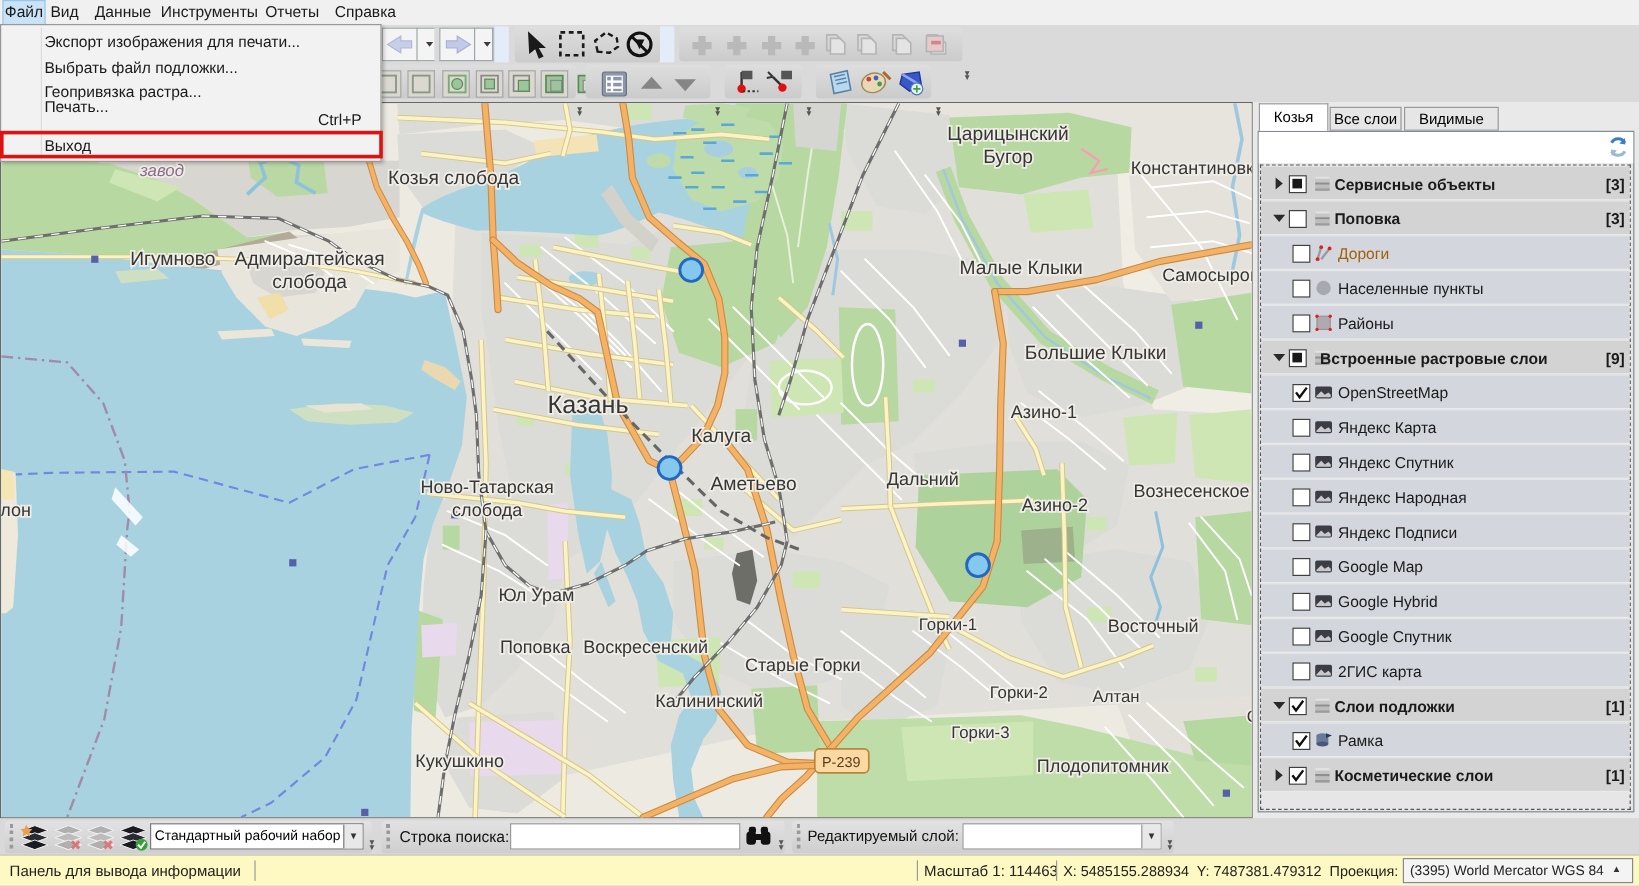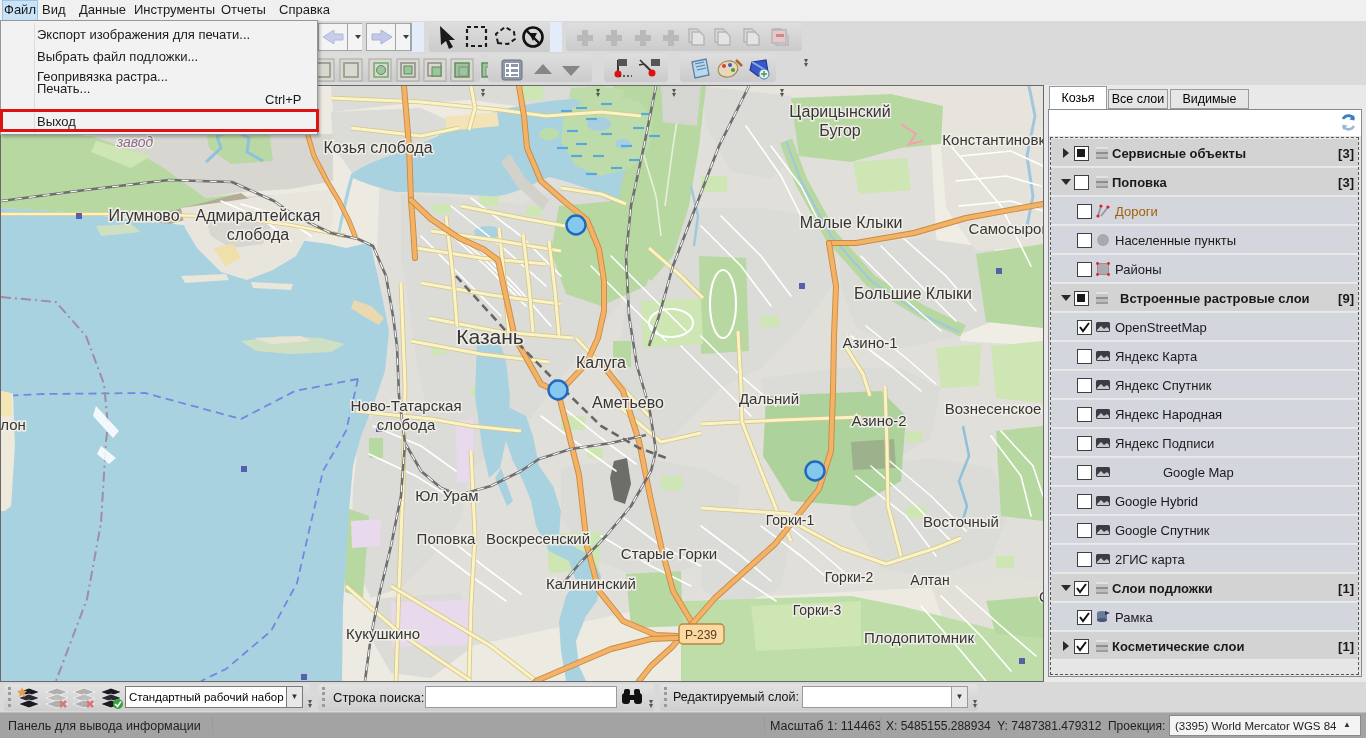--- a/index.html
+++ b/index.html
@@ -6,21 +6,21 @@
   html,body { width:1366px; height:738px; overflow:hidden; font-family:"Liberation Sans", sans-serif; }
   body { position:relative; background:#d9d9d9; }
   .abs { position:absolute; }
   #menubar { left:0; top:0; width:1366px; height:21px; background:#f0f0f0; font-size:13px; color:#1a1a1a; }
   #menubar .mi { position:absolute; top:0; height:21px; line-height:20px; padding:0 1px; }
   #menubar .mi.sel { background:#cbe3f7; border:1px solid #98c6e8; line-height:18px; }
   #toolbars { left:0; top:21px; width:1366px; height:64px; background:#dadada; }
   #map { left:0; top:85px; width:1044px; height:597px; border:1px solid #686868; background:#edeae2; }
   #rpanel { left:1044px; top:85px; width:322px; height:597px; background:#e9e9e9; }
   #btoolbar { left:0; top:682px; width:1366px; height:30px; background:#d9d9d9; }
-  #statusbar { left:0; top:712px; width:1366px; height:26px; background:#a3a3a3; border-top:1px solid #bcbcbc; font-size:13px; color:#222; }
+  #statusbar { left:0; top:712px; width:1366px; height:26px; background:#fef9c3; border-top:1px solid #bcbcbc; font-size:13px; color:#222; }
   #dropmenu { left:0px; top:20px; width:318px; height:115px; background:#f2f2f2; border:1px solid #979797; box-shadow:2px 2px 3px rgba(0,0,0,0.25); font-size:13px; color:#1a1a1a; }
   #dropmenu .item { position:absolute; left:36px; }
 </style>
 </head>
 <body>
   <div id="map" class="abs">
     <svg id="mapsvg" width="1042" height="595" viewBox="0 0 1042 595">
 <rect x="0" y="0" width="1042" height="595" fill="#edeae2"></rect>
 <path d="M380,60 L660,20 L860,40 L1042,60 L1042,495 L680,515 L470,560 L390,500 L370,330 Z" fill="#e0dfd9"></path>
 <path d="M700,0 L1042,0 L1042,60 L860,40 L700,20 Z" fill="#e6e4dc"></path>
@@ -524,21 +524,21 @@
     </svg>
 <div style="position:absolute;left:30px;top:206px;width:15px;height:15px;background:#fff;border:1.5px solid #3f3f3f;"></div>
 <div style="position:absolute;left:33px;top:209px;width:8px;height:8px;background:#1a1a1a;"></div>
 <svg style="position:absolute;left:50px;top:205px;" width="16" height="16" viewBox="0 0 16 16">
       <path d="M2,2 h12 v5 h-12 Z" fill="#c6c6c6"></path>
       <path d="M2,2 h12 v2 h-12 Z" fill="#e2e2e2"></path>
       <path d="M2,7 h12 v2 h-12 Z" fill="#8e8e8e"></path>
       <path d="M2,9 h12 v5 h-12 Z" fill="#bdbdbd"></path>
       <path d="M2,12 h12 v2 h-12 Z" fill="#9c9c9c"></path>
     </svg>
-<div style="position:absolute;left:76px;top:206px;font-size:13px;font-weight:bold;color:#1a1a1a;">Встроенные растровые слои</div>
+<div style="position:absolute;left:56px;top:206px;font-size:13px;font-weight:bold;color:#1a1a1a;">Встроенные растровые слои</div>
 <div style="position:absolute;right:12px;top:206px;font-size:13px;font-weight:bold;color:#1a1a1a;">[9]</div>
 <div style="position:absolute;left:7px;top:228px;width:307px;height:28px;background:#d4d6de;border-bottom:1px solid #e9eaea;"></div>
 <div style="position:absolute;left:33px;top:235px;width:15px;height:15px;background:#fff;border:1.5px solid #3f3f3f;"></div>
 <svg style="position:absolute;left:34px;top:236px;" width="13" height="13">
       <path d="M2,6 L5,10 L11,2" fill="none" stroke="#111" stroke-width="2"></path>
     </svg>
 <svg style="position:absolute;left:51px;top:234px;" width="16" height="16" viewBox="0 0 16 16">
       <rect x="1" y="3" width="14" height="10" rx="1.5" fill="#3c3c44"></rect>
       <path d="M2,11 L6,7 L9,10 L12,8 L14,10 L14,12 L2,12 Z" fill="#c8c8cc"></path>
     </svg>
@@ -570,21 +570,21 @@
       <rect x="1" y="3" width="14" height="10" rx="1.5" fill="#3c3c44"></rect>
       <path d="M2,11 L6,7 L9,10 L12,8 L14,10 L14,12 L2,12 Z" fill="#c8c8cc"></path>
     </svg>
 <div style="position:absolute;left:71px;top:351px;font-size:13px;font-weight:normal;color:#1a1a1a;">Яндекс Подписи</div>
 <div style="position:absolute;left:7px;top:373px;width:307px;height:28px;background:#d4d6de;border-bottom:1px solid #e9eaea;"></div>
 <div style="position:absolute;left:33px;top:380px;width:15px;height:15px;background:#fff;border:1.5px solid #3f3f3f;"></div>
 <svg style="position:absolute;left:51px;top:379px;" width="16" height="16" viewBox="0 0 16 16">
       <rect x="1" y="3" width="14" height="10" rx="1.5" fill="#3c3c44"></rect>
       <path d="M2,11 L6,7 L9,10 L12,8 L14,10 L14,12 L2,12 Z" fill="#c8c8cc"></path>
     </svg>
-<div style="position:absolute;left:71px;top:380px;font-size:13px;font-weight:normal;color:#1a1a1a;margin-left:48px;">Google Map</div>
+<div style="position:absolute;left:71px;top:380px;font-size:13px;font-weight:normal;color:#1a1a1a;">Google Map</div>
 <div style="position:absolute;left:7px;top:402px;width:307px;height:28px;background:#d4d6de;border-bottom:1px solid #e9eaea;"></div>
 <div style="position:absolute;left:33px;top:409px;width:15px;height:15px;background:#fff;border:1.5px solid #3f3f3f;"></div>
 <svg style="position:absolute;left:51px;top:408px;" width="16" height="16" viewBox="0 0 16 16">
       <rect x="1" y="3" width="14" height="10" rx="1.5" fill="#3c3c44"></rect>
       <path d="M2,11 L6,7 L9,10 L12,8 L14,10 L14,12 L2,12 Z" fill="#c8c8cc"></path>
     </svg>
 <div style="position:absolute;left:71px;top:409px;font-size:13px;font-weight:normal;color:#1a1a1a;">Google Hybrid</div>
 <div style="position:absolute;left:7px;top:431px;width:307px;height:28px;background:#d4d6de;border-bottom:1px solid #e9eaea;"></div>
 <div style="position:absolute;left:33px;top:438px;width:15px;height:15px;background:#fff;border:1.5px solid #3f3f3f;"></div>
 <svg style="position:absolute;left:51px;top:437px;" width="16" height="16" viewBox="0 0 16 16">

